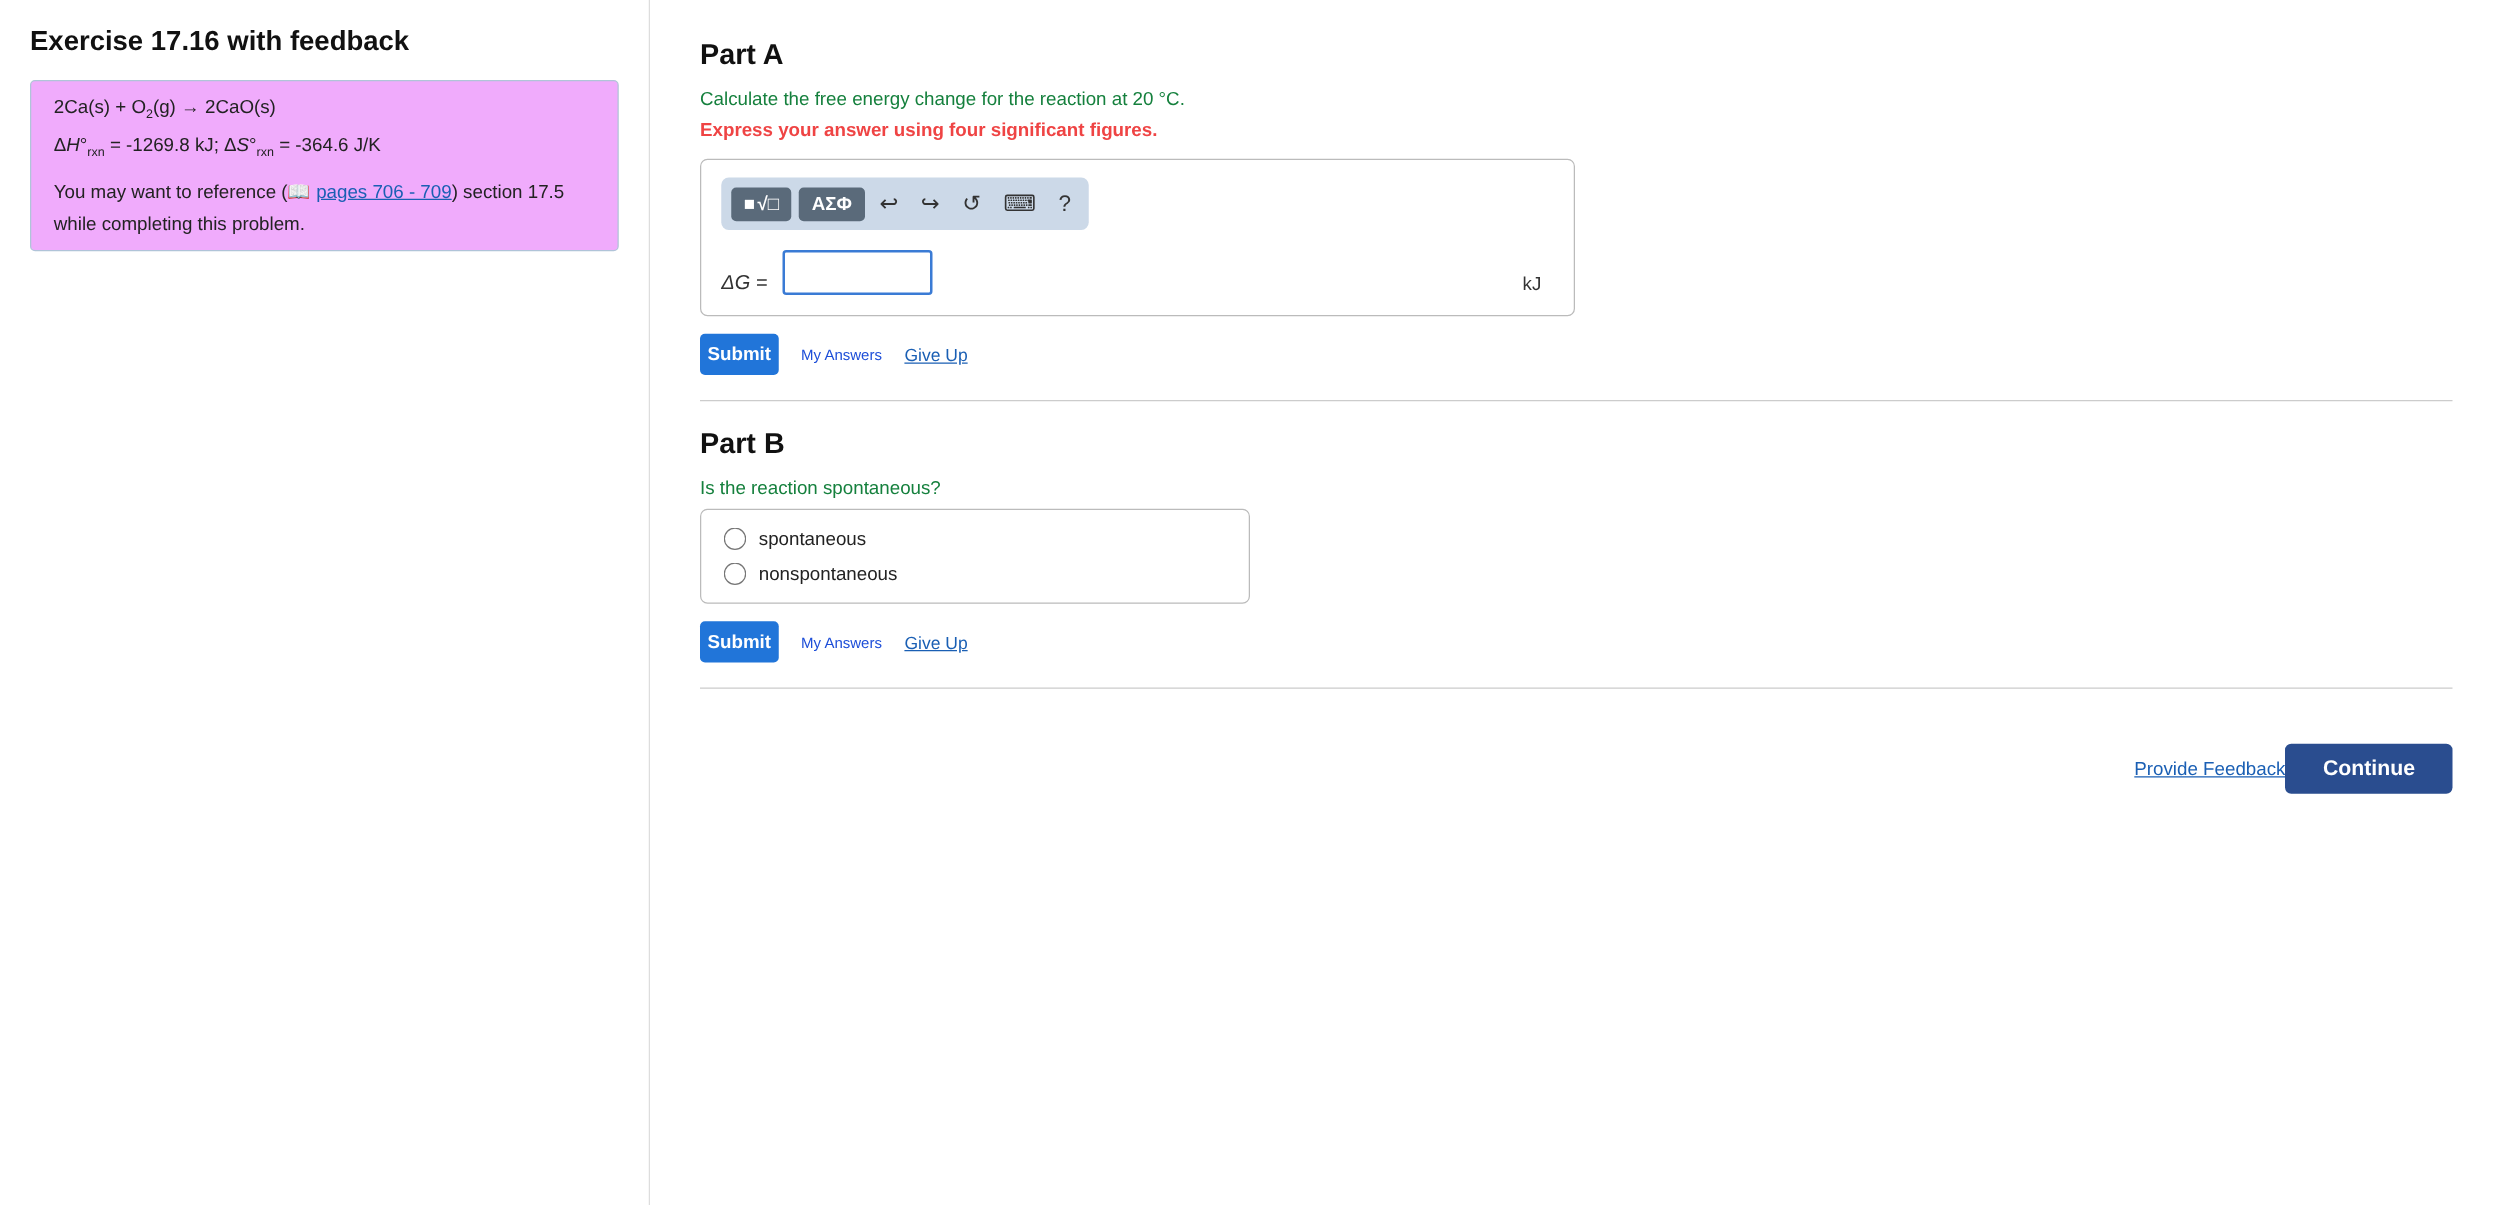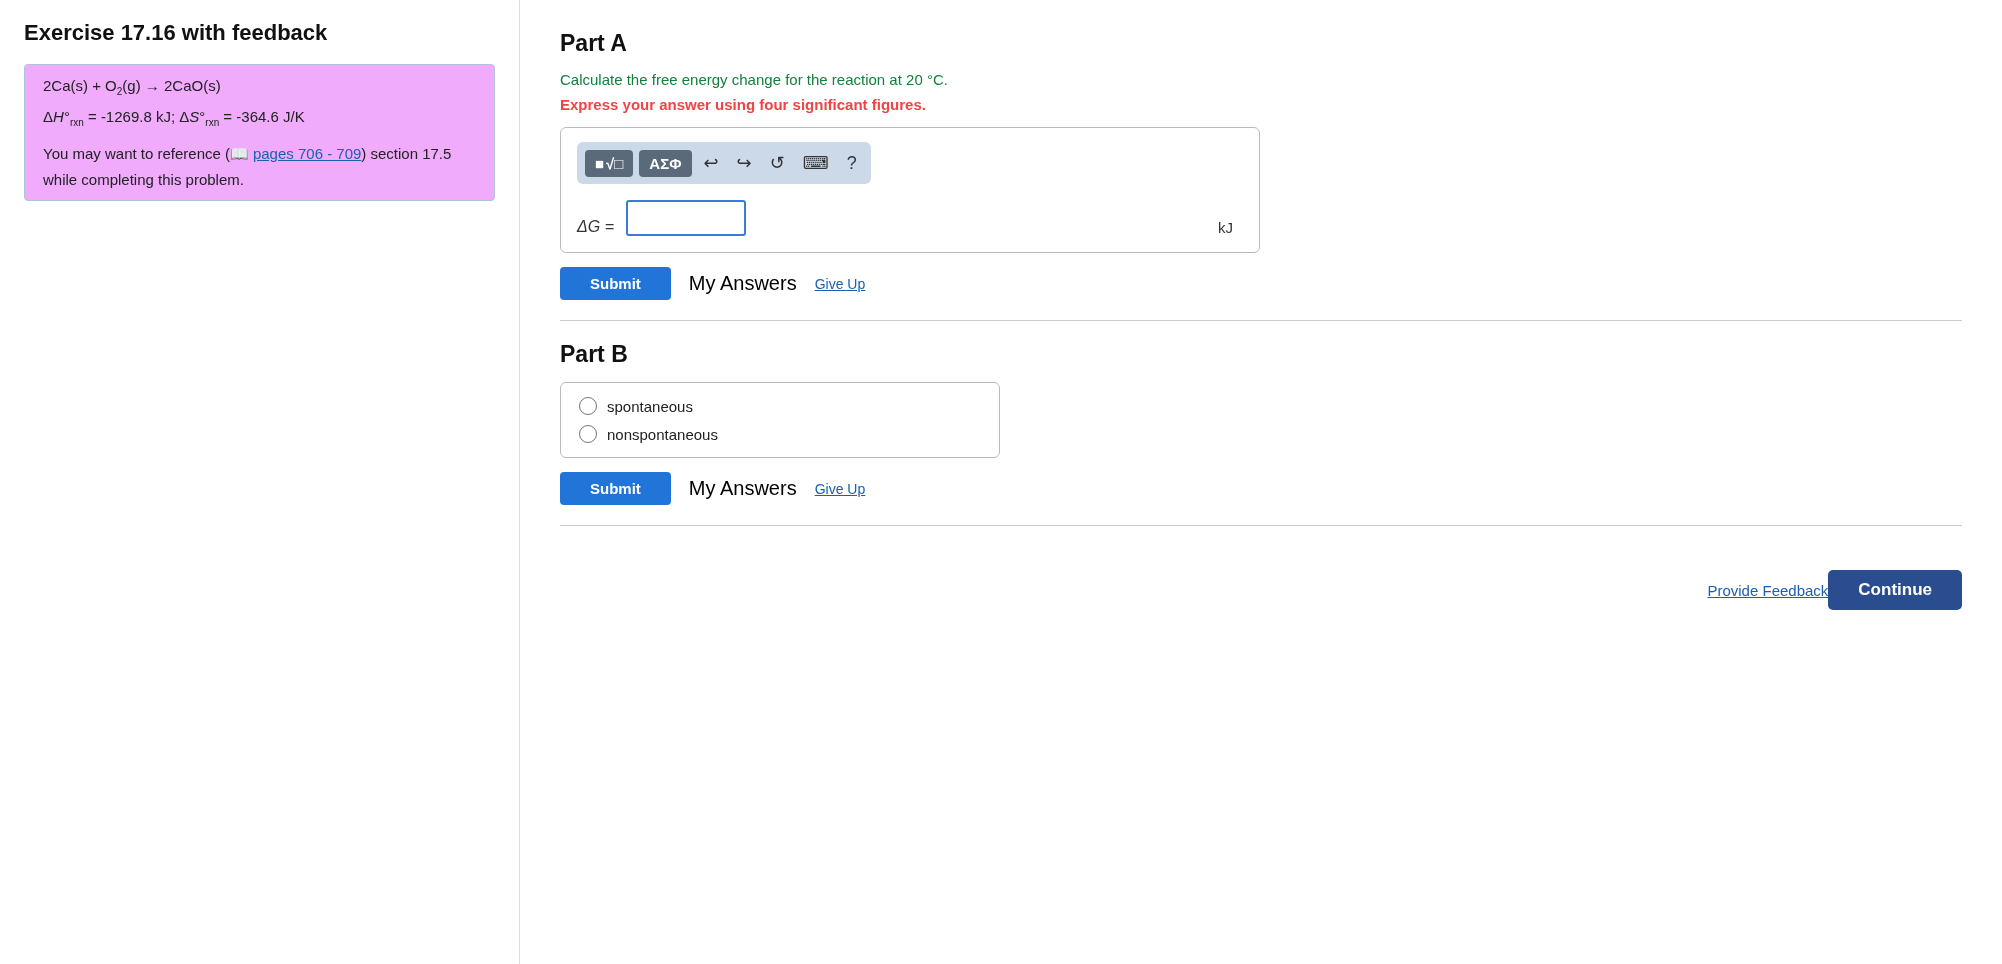--- a/index.html
+++ b/index.html
@@ -158,28 +158,28 @@
       display: flex;
       align-items: center;
       gap: 18px;
       margin-top: 2px;
     }
     .submit-btn {
       background: #2175d9;
       color: #fff;
       border: none;
       border-radius: 4px;
-      padding: 8px 30px;
+      padding: 8px 6px;
       font-size: 15px;
       font-weight: bold;
       cursor: pointer;
     }
     .my-answers-btn {
-      font-size: 20px;
-      color: #000000;
+      font-size: 12px;
+      color: #1d4ed8;
       background: none;
       border: none;
       cursor: pointer;
     }
     .give-up-link {
       font-size: 14px;
       color: #1a5fb4;
       text-decoration: underline;
       cursor: pointer;
       background: none;
@@ -292,20 +292,21 @@
 
     <div class="action-row">
       <button class="submit-btn">Submit</button>
       <button class="my-answers-btn">My Answers</button>
       <button class="give-up-link">Give Up</button>
     </div>
   </div>
 
   <div class="part-section">
     <div class="part-label">Part B</div>
+    <div class="part-description">Is the reaction spontaneous?</div>
 
     <div class="radio-container">
       <label class="radio-option">
         <input type="radio" name="spontaneous" value="spontaneous" style="">
         <span>spontaneous</span>
       </label>
       <label class="radio-option">
         <input type="radio" name="spontaneous" value="nonspontaneous" style="">
         <span>nonspontaneous</span>
       </label>

